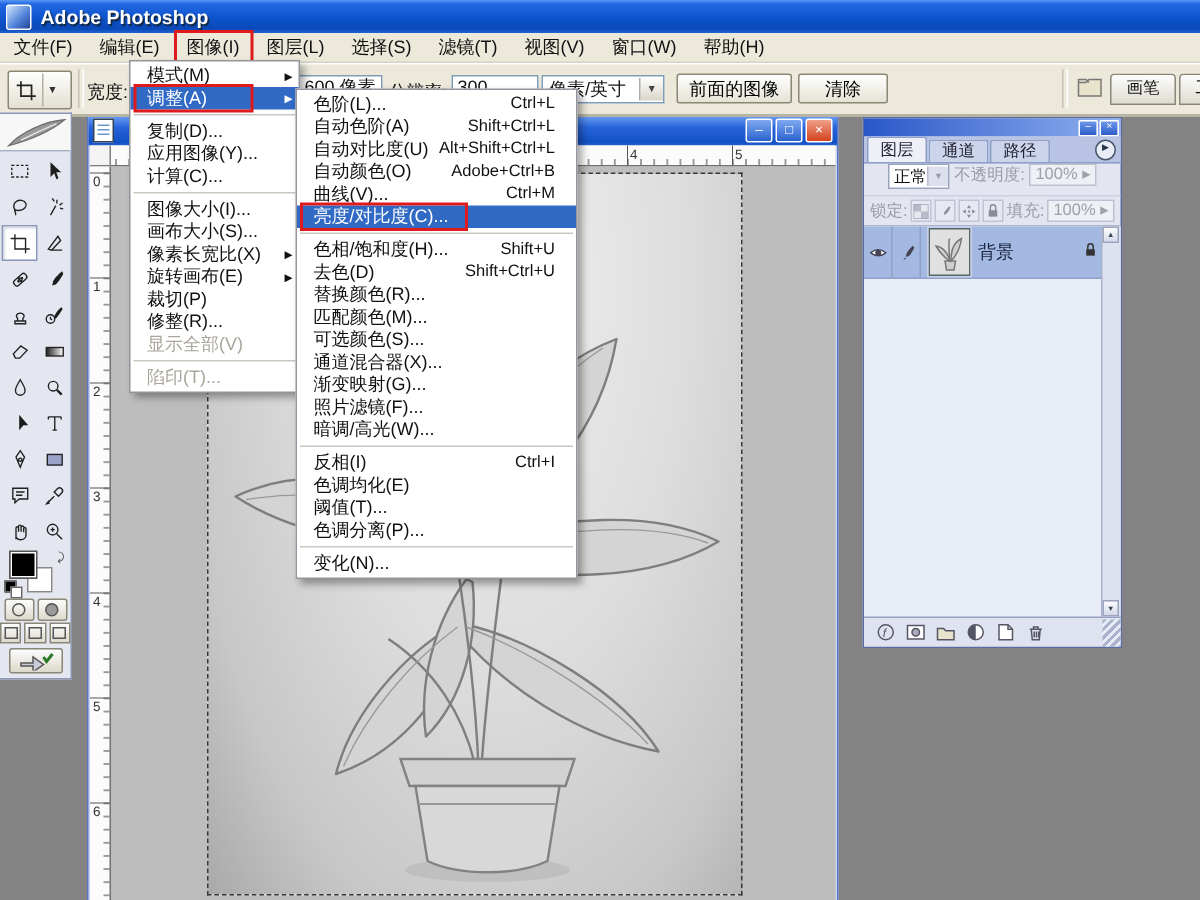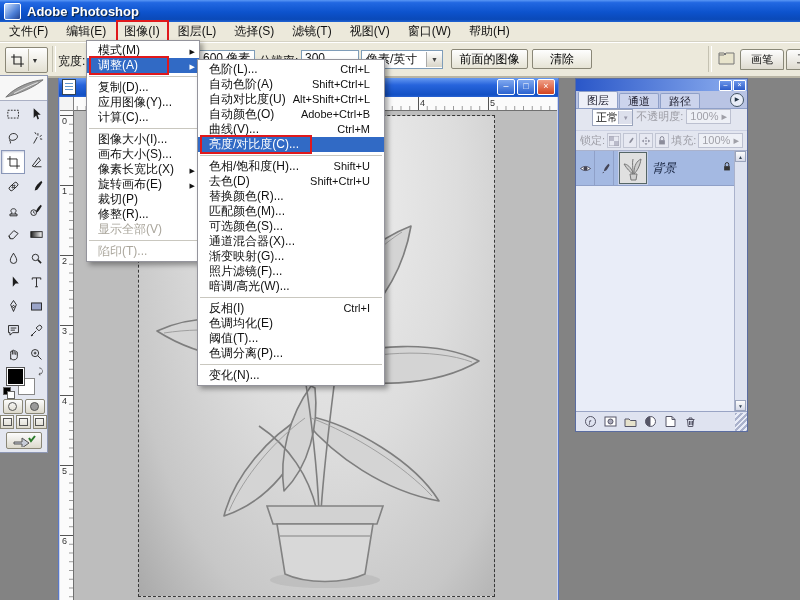--- a/index.html
+++ b/index.html
@@ -136,21 +136,21 @@
   .lp-lockrow{height:19px;display:flex;align-items:center;padding:0 4px;gap:2px;border-bottom:1px solid #aab2cc;flex:0 0 auto}
   .lp-lockicon{width:14px;height:13px;border:1px solid #b4b8c8;background:#e9ebf3;display:flex;align-items:center;
     justify-content:center;opacity:.7}
   .lp-list{flex:1;background:#e9edf8;position:relative}
   .lp-layer{position:absolute;left:0;top:0;right:12px;height:34px;background:#a4b9e2;display:flex;align-items:center;
     border-bottom:1px solid #8fa0c8}
   .lp-eye,.lp-brushcol{width:18px;height:34px;border-right:1px solid #8fa0c8;display:flex;align-items:center;
     justify-content:center;flex:0 0 auto}
   .lp-thumb{width:26px;height:30px;margin:0 5px;background:#e0e0e0;border:1px solid #566;outline:1px solid #c8d0e8;flex:0 0 auto}
   .lp-thumb svg{width:100%;height:100%;display:block}
-  .lp-name{font-style:italic;font-size:12px;color:#16233f;flex:1}
+  .lp-name{font-size:12px;color:#16233f;flex:1}
   .lp-lock{margin-right:3px;flex:0 0 auto}
   .lp-scrollbar{position:absolute;right:0;top:0;bottom:0;width:12px;background:#dde2f0;border-left:1px solid #aab2cc}
   .lp-sarrow{position:absolute;left:0;width:11px;height:11px;background:linear-gradient(#fdfdfd,#d5d9e8);
     border:1px solid #9aa4bc;font-size:5px;text-align:center;line-height:10px;color:#345;box-sizing:border-box}
   .lp-bottom{height:19px;background:#dfe3f0;border-top:1px solid #99a4c4;display:flex;align-items:center;gap:6px;
     padding:0 7px;flex:0 0 auto;position:relative}
   .lp-bicon{width:14px;height:14px;display:flex;align-items:center;justify-content:center}
   .lp-grip{position:absolute;right:0;top:1px;bottom:0;width:12px;
     background:repeating-linear-gradient(135deg,#aab2cc 0 2px,#e8ecf8 2px 4px)}
 </style>

